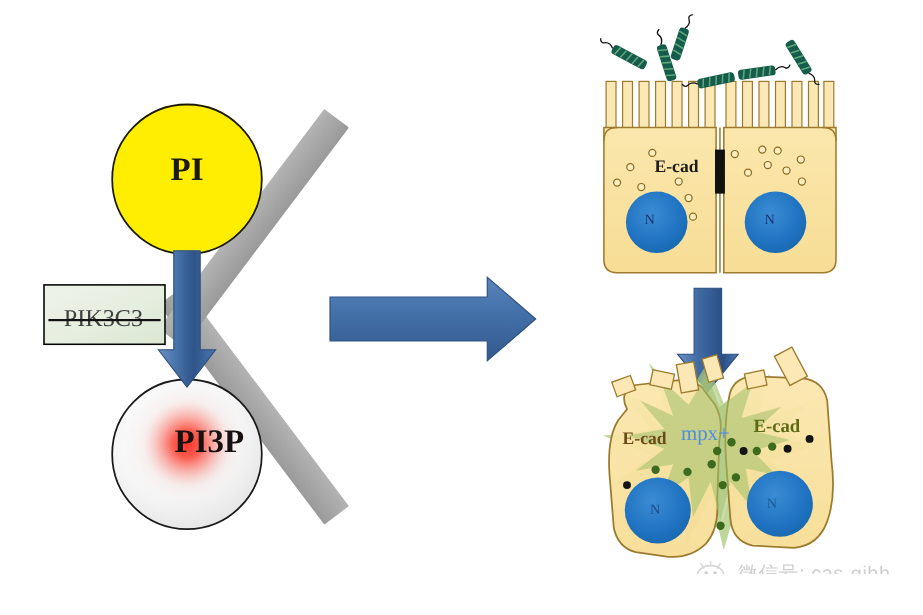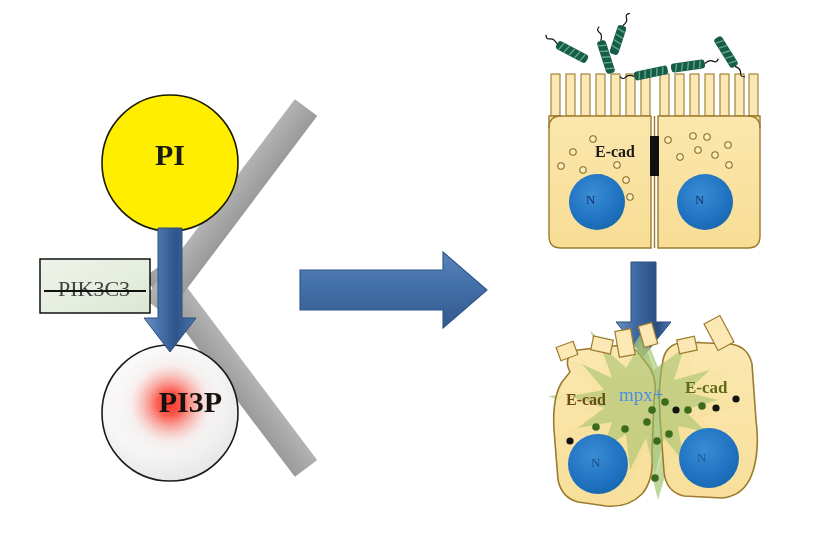--- a/index.html
+++ b/index.html
@@ -396,14 +396,27 @@
   <div class="txt" id="n-top-right">N</div>
 
   <div class="txt" id="ecad-bot-left">E-cad</div>
   <div class="txt" id="ecad-bot-right">E-cad</div>
 
   <div class="txt" id="mpx-label">mpx+</div>
 
   <div class="txt" id="n-bot-left">N</div>
   <div class="txt" id="n-bot-right">N</div>
 
+  <div id="watermark">
+    <svg width="34" height="26" viewBox="0 0 34 26">
+      <ellipse cx="16" cy="15" rx="12" ry="9" fill="none" stroke="#d4d4d4" stroke-width="1.4"></ellipse>
+      <path d="M 6 21 L 3 25 L 9 23" fill="none" stroke="#d4d4d4" stroke-width="1.4"></path>
+      <circle cx="12" cy="13" r="1.6" fill="#cccccc"></circle>
+      <circle cx="20" cy="13" r="1.6" fill="#cccccc"></circle>
+      <path d="M 12 18 q 4 3 8 0" fill="none" stroke="#d4d4d4" stroke-width="1.3"></path>
+      <path d="M 7 4 L 10 9" stroke="#d9d9d9" stroke-width="1.3" fill="none"></path>
+      <path d="M 16 2 L 16 7" stroke="#d9d9d9" stroke-width="1.3" fill="none"></path>
+      <path d="M 25 4 L 22 9" stroke="#d9d9d9" stroke-width="1.3" fill="none"></path>
+    </svg>
+    <span id="watermark-text">微信号: cas-gibh</span>
+  </div>
 
 </div>
 
 </body></html>

